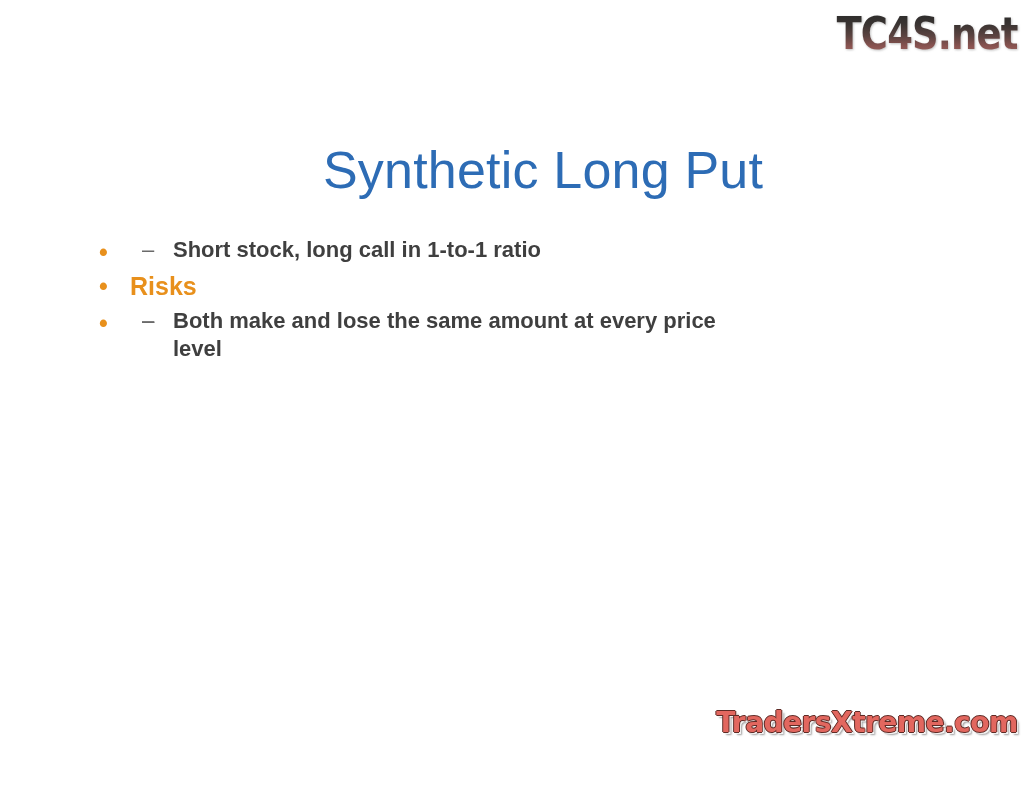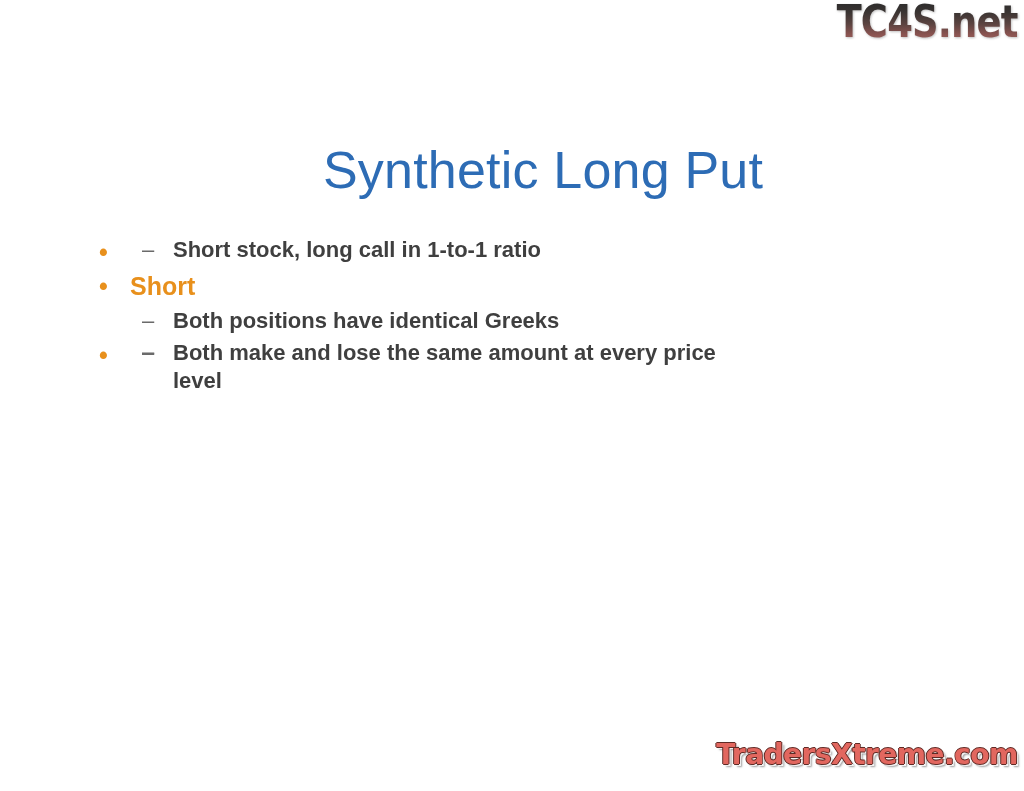--- a/index.html
+++ b/index.html
@@ -19,21 +19,21 @@
   }
 
   
   #brand-logo {
     position: absolute;
     left: 818px;
     top: 0px;
     width: 200px;
     height: 56px;
     display: flex;
-    align-items: flex-start;
+    align-items: flex-end;
     justify-content: flex-end;
   }
   #brand-logo .logo-text {
     font-family: "DejaVu Sans", sans-serif;
     font-weight: bold;
     font-size: 44px;
     line-height: 1;
     letter-spacing: -1px;
     transform: scaleX(0.84);
     transform-origin: right center;
@@ -140,25 +140,25 @@
        0 -1px 0 #7d0f0f,
        2px 2px 0 #ffffff,
        3px 3px 0 #e2e2e2,
        4px 4px 3px rgba(110,110,110,0.75);
   }
 
   
   #traders-watermark {
     position: absolute;
     left: 712px;
-    top: 732px;
+    top: 708px;
     width: 306px;
     height: 44px;
     display: flex;
-    align-items: center;
+    align-items: flex-start;
     justify-content: flex-end;
   }
   #traders-watermark .wm-text {
     font-family: "DejaVu Sans", sans-serif;
     font-weight: bold;
     font-size: 29px;
     line-height: 1;
     letter-spacing: -0.6px;
     transform: scaleX(0.97);
     transform-origin: right center;
@@ -192,25 +192,24 @@
       </div>
       <div class="lvl2">
         <span class="dash">–</span>
         <span>Short stock, long call in 1-to-1 ratio</span>
       </div>
     </div>
 
     <div class="group g2">
       <div class="lvl1">
         <span class="dot">•</span>
-        <span>Short</span>
-      </div>
-      <div class="lvl2">
-        <span class="dash">–</span>
-        <span>Both positions have identical Greeks</span>
+        <span>Risks</span>
+      </div>
+      <div class="lvl2">
+        <span class="dash">–</span>
       </div>
       <div class="lvl2">
         <span class="dash">–</span>
       </div>
     </div>
 
     <div class="group g3">
       <div class="lvl1">
         <span class="dot">•</span>
       </div>

